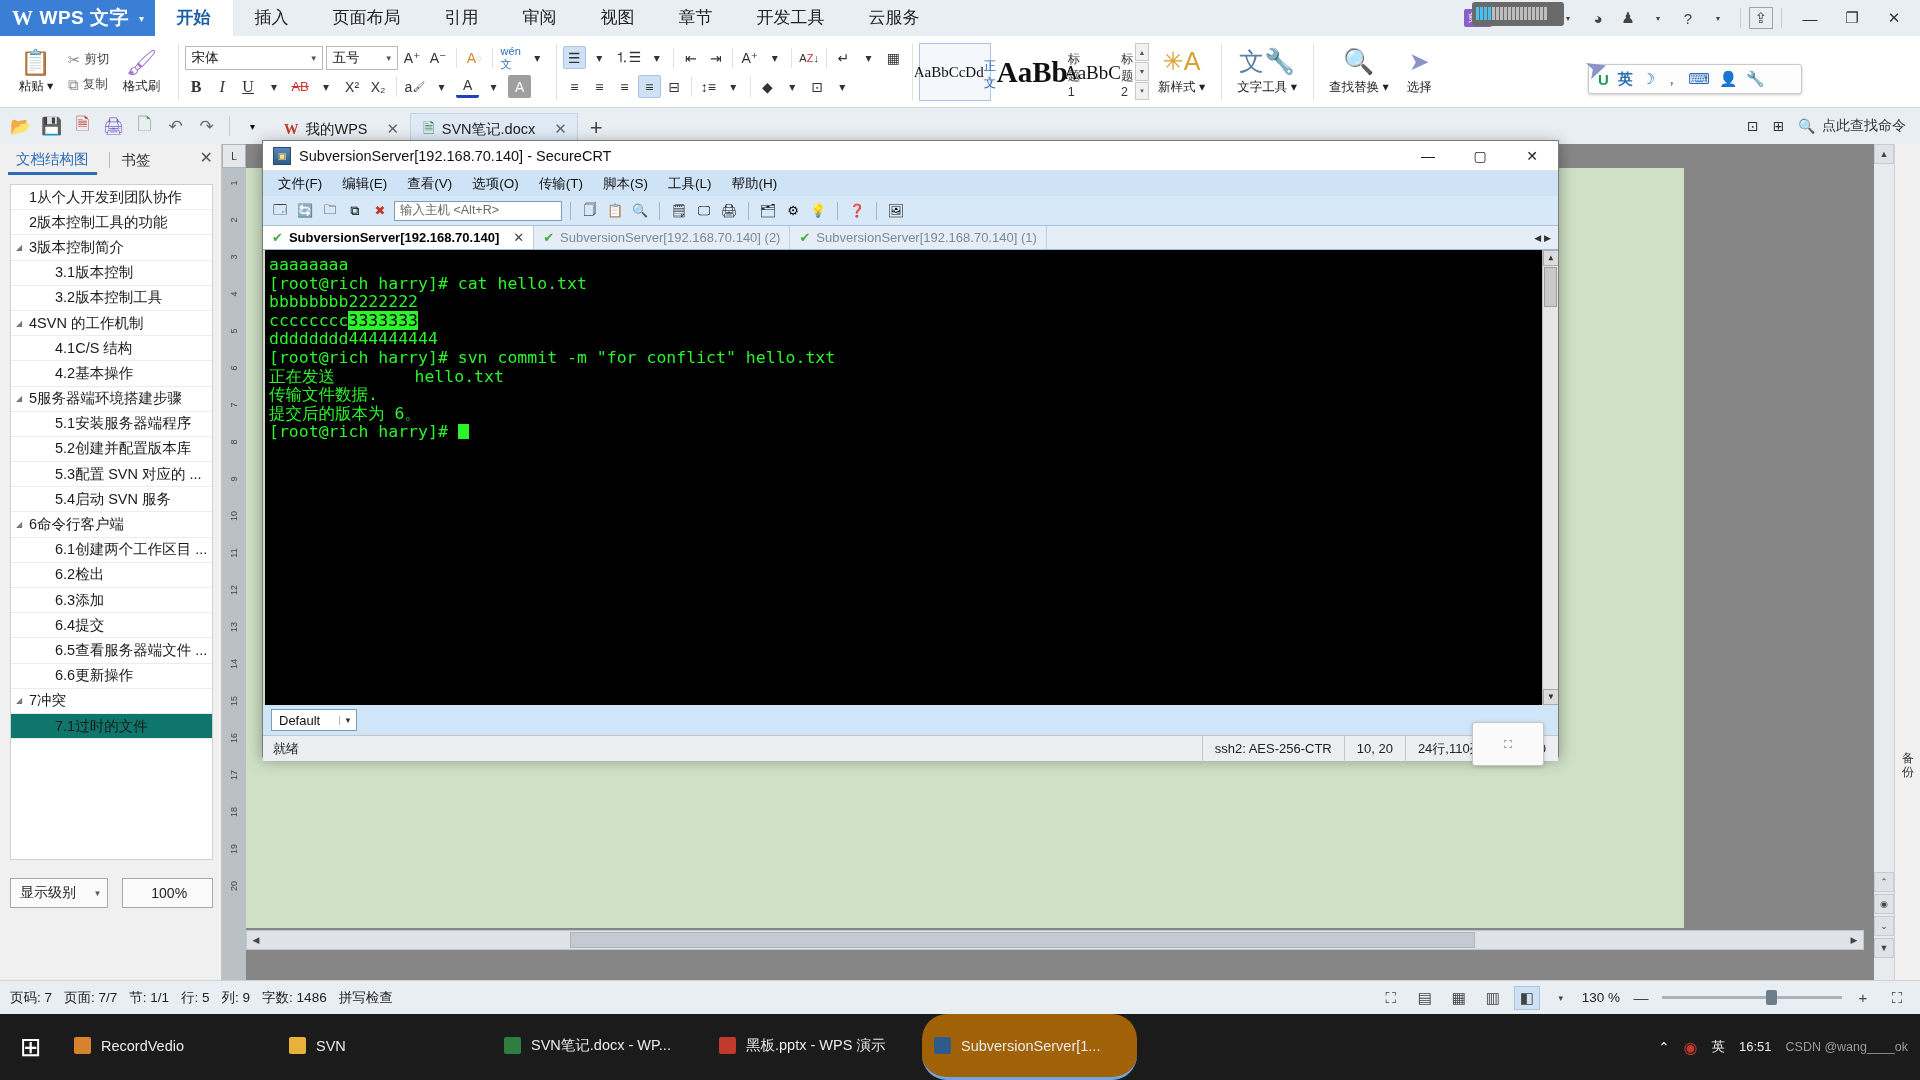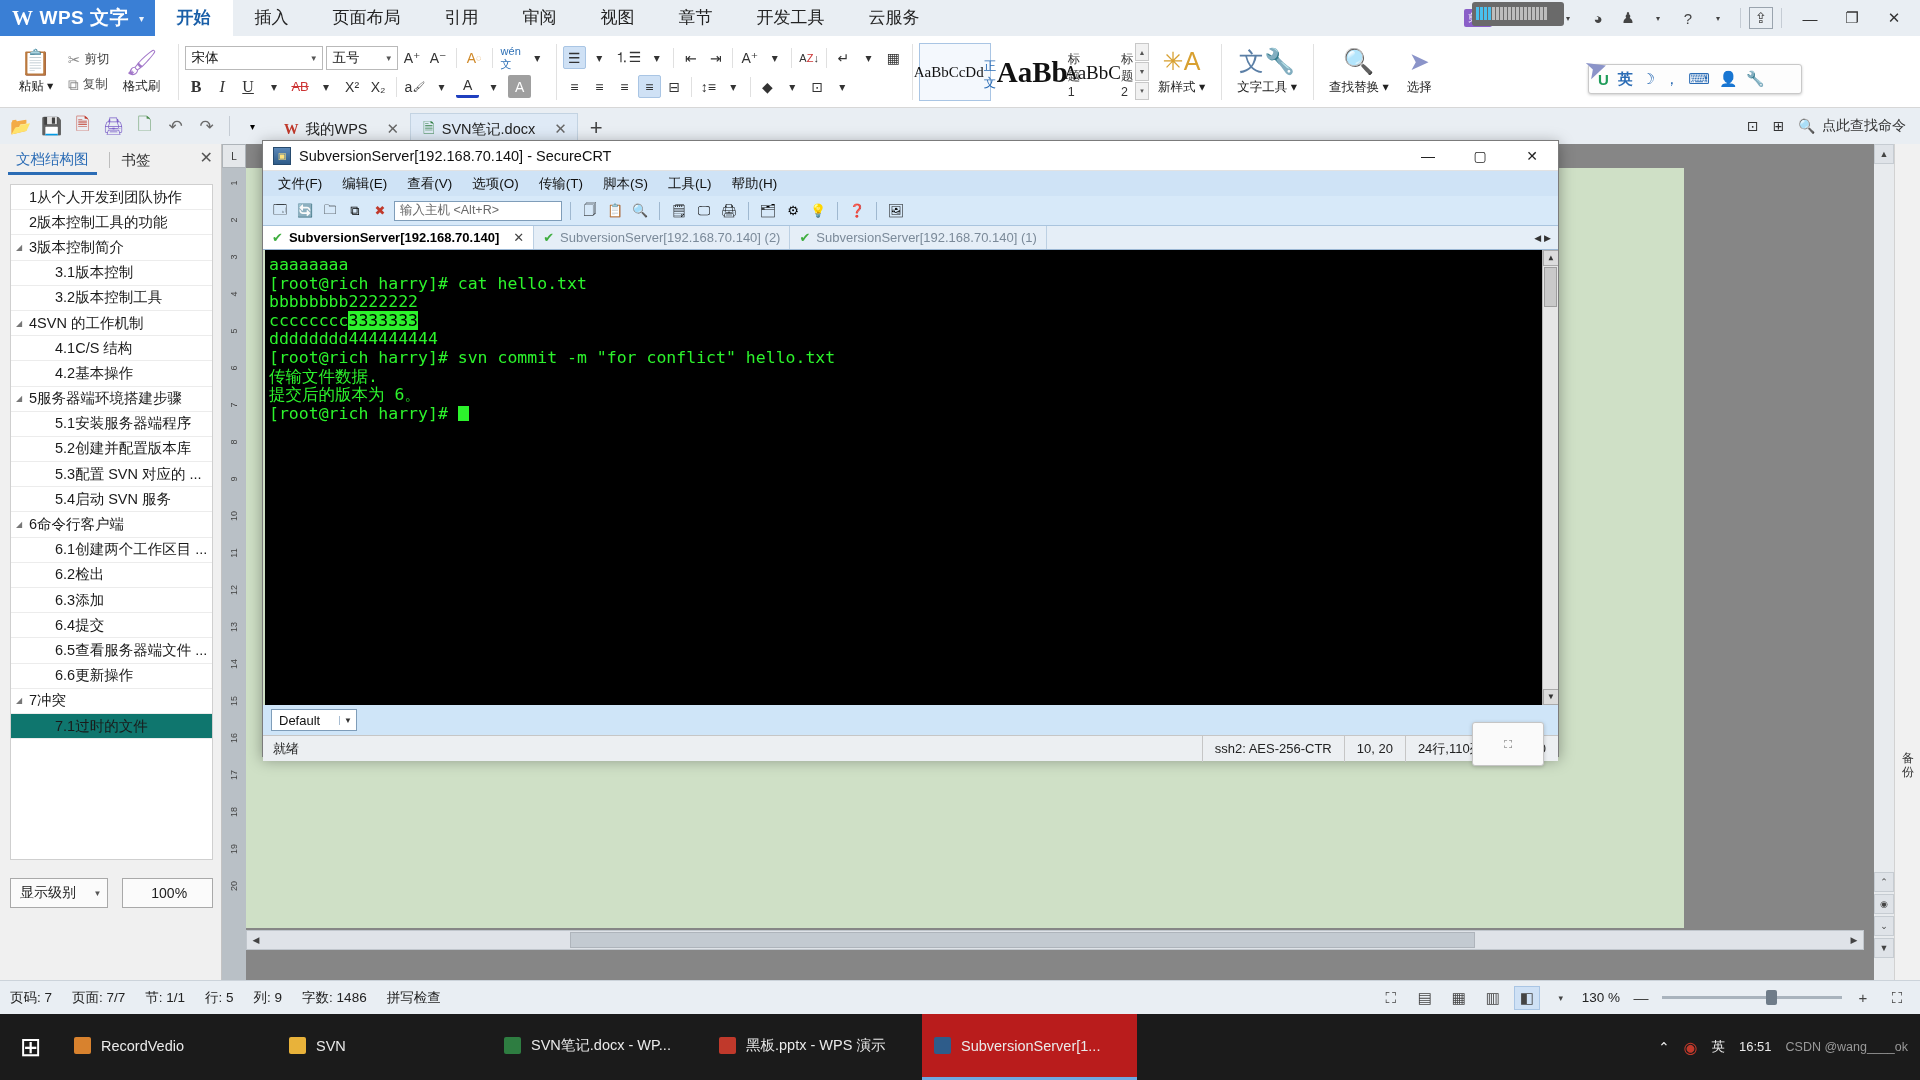--- a/index.html
+++ b/index.html
@@ -287,40 +287,40 @@
   .crt-status .left { padding-left: 10px; }
   .crt-status .seg { border-left: 1px solid #c6c6c6; padding: 0 12px; height: 26px; display:flex; align-items:center; }
   .crt-status .spacer { margin-left: auto; }
 
   
   .wps-status {
     position: absolute; left: 0; top: 980px; width: 1920px; height: 34px;
     background: #e9eef3; border-top: 1px solid #ccd3da;
     display: flex; align-items: center; font-size: 13.5px; color: #222;
   }
-  .wps-status .left { display:flex; align-items:center; gap: 20px; padding-left: 10px; }
+  .wps-status .left { display:flex; align-items:center; gap: 12px; padding-left: 10px; }
   .wps-status .right { margin-left:auto; display:flex; align-items:center; gap: 8px; padding-right: 10px; }
   .view-ic { width: 26px; height: 24px; display:flex; align-items:center; justify-content:center; font-size: 15px; color:#444; }
   .view-ic.sel { background:#cfe1f5; border:1px solid #a9c5e4; }
   .zoom-slider { position: relative; width: 180px; height: 16px; display:flex; align-items:center; }
   .zoom-slider .track { position:absolute; left:0; right:0; height: 3px; background:#a9b3bd; }
   .zoom-slider .knob { position:absolute; left: 104px; width: 11px; height: 15px; background:#6f7c89; border-radius: 2px; }
 
   
   .taskbar {
     position: absolute; left: 0; top: 1014px; width: 1920px; height: 66px;
     background: #1b1b1b; display: flex; align-items: stretch; color: #eaeaea;
   }
   .start-btn { width: 62px; display:flex; align-items:center; justify-content:center; font-size: 26px; color:#fff; }
   .tb-app {
     width: 215px; display:flex; align-items:center; gap: 10px; padding: 0 12px;
     font-size: 14.5px; border-bottom: 3px solid transparent; white-space: nowrap; overflow:hidden;
   }
   .tb-app .sq { width: 17px; height: 17px; border-radius: 2px; flex: none;}
-  .tb-app.active { background: #b91c1c; border-bottom-color:#6fa8e0; }
+  .tb-app.active { background: #a16207; border-bottom-color:#6fa8e0;border-radius:25px; }
   .tb-right { margin-left:auto; display:flex; align-items:center; gap: 14px; padding-right: 12px; font-size: 13.5px; }
   .tb-clock { display:flex; flex-direction:column; align-items:center; line-height: 1.25; font-size: 13px;}
   .watermark-tb { color:#9a9a9a; font-size: 12.5px; }
 
   
   .cap-pop {
     position:absolute; left: 1472px; top: 722px; width: 72px; height: 44px;
     background: #fafafa; border:1px solid #c5c5c5; border-radius: 3px; z-index: 35;
     display:flex; align-items:center; justify-content:center; font-size: 11px; color:#666;
     box-shadow: 0 1px 4px rgba(0,0,0,.2);
@@ -796,20 +796,21 @@
         <div class="tvs-btn">▲</div>
         <div class="tvs-thumb"></div>
         <div class="tvs-btn" style="position:absolute;bottom:0;">▼</div>
       </div>
     <div class="ln"><span>aaaaaaaa</span></div>
         <div class="ln"><span>[root@rich harry]# cat hello.txt</span></div>
         <div class="ln"><span>bbbbbbbb2222222</span></div>
         <div class="ln"><span>cccccccc</span><span class="hl">3333333</span></div>
         <div class="ln"><span>dddddddd444444444</span></div>
         <div class="ln"><span>[root@rich harry]# svn commit -m "for conflict" hello.txt</span></div>
+        <div class="ln"><span>正在发送        hello.txt</span></div>
         <div class="ln"><span>传输文件数据.</span></div>
         <div class="ln"><span>提交后的版本为 6。</span></div>
         <div class="ln"><span>[root@rich harry]# </span><span class="cursor"></span></div>
       </div>
     <div class="crt-bottom">
       <div class="crt-session">
         <span>Default</span>
         <span class="cv">▼</span>
       </div>
     </div>

